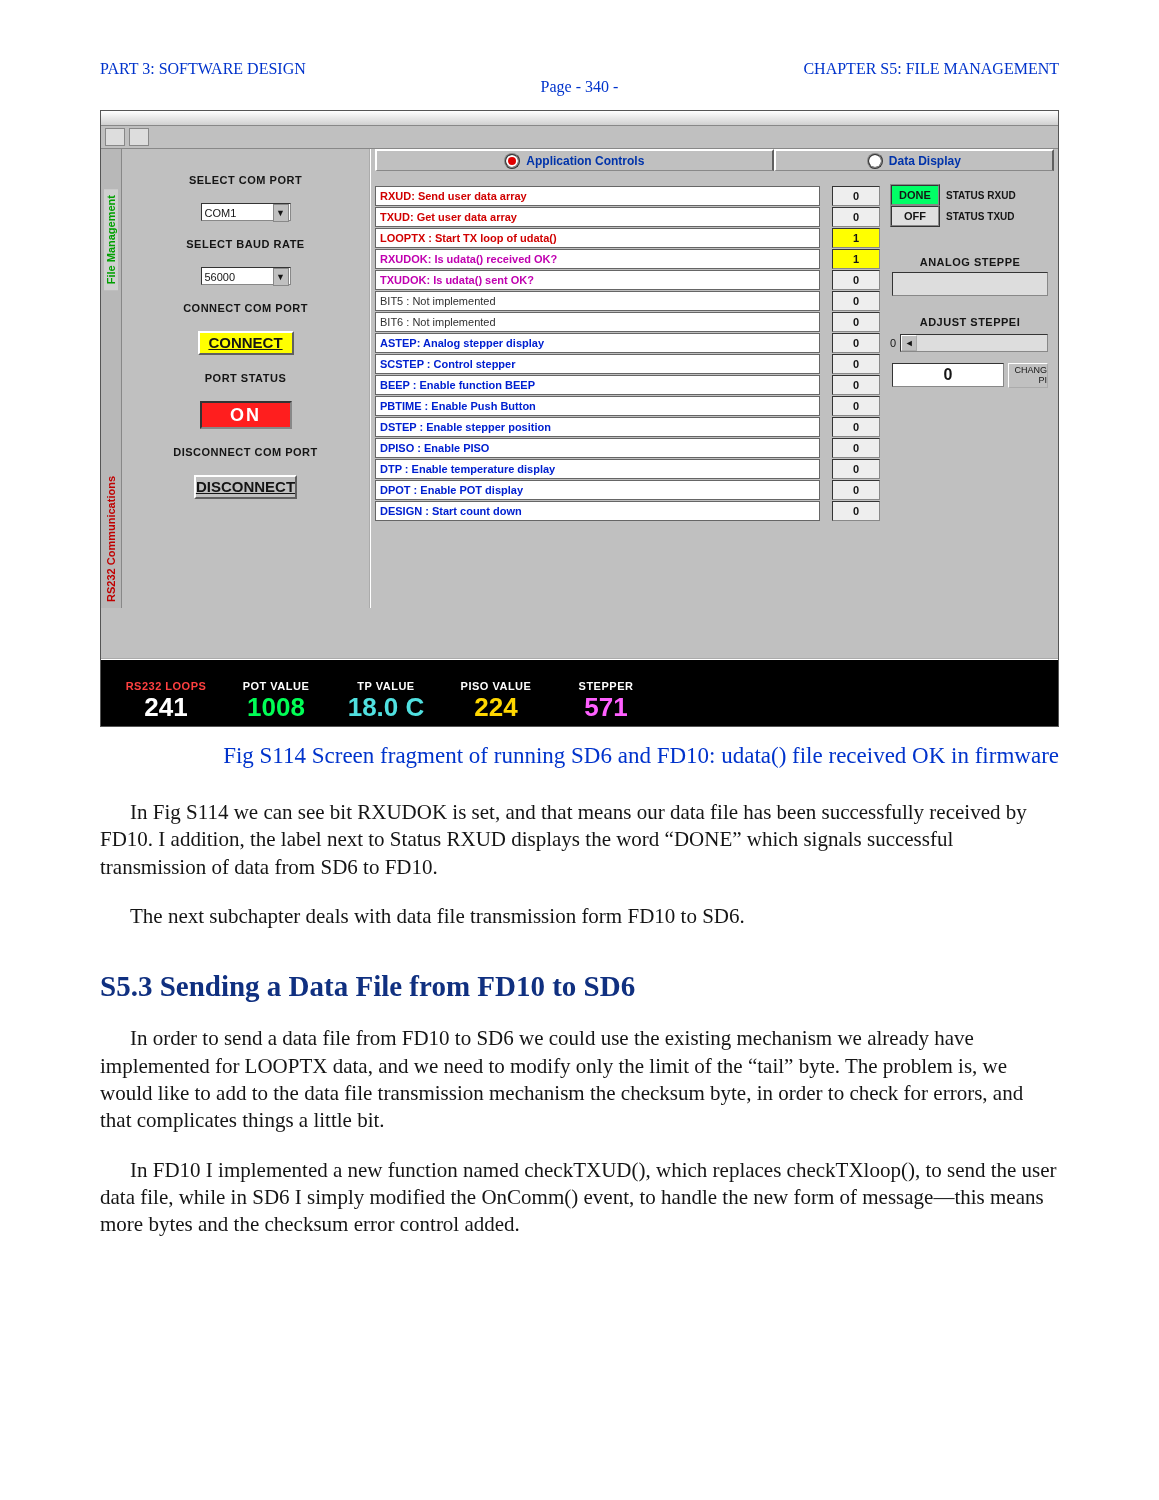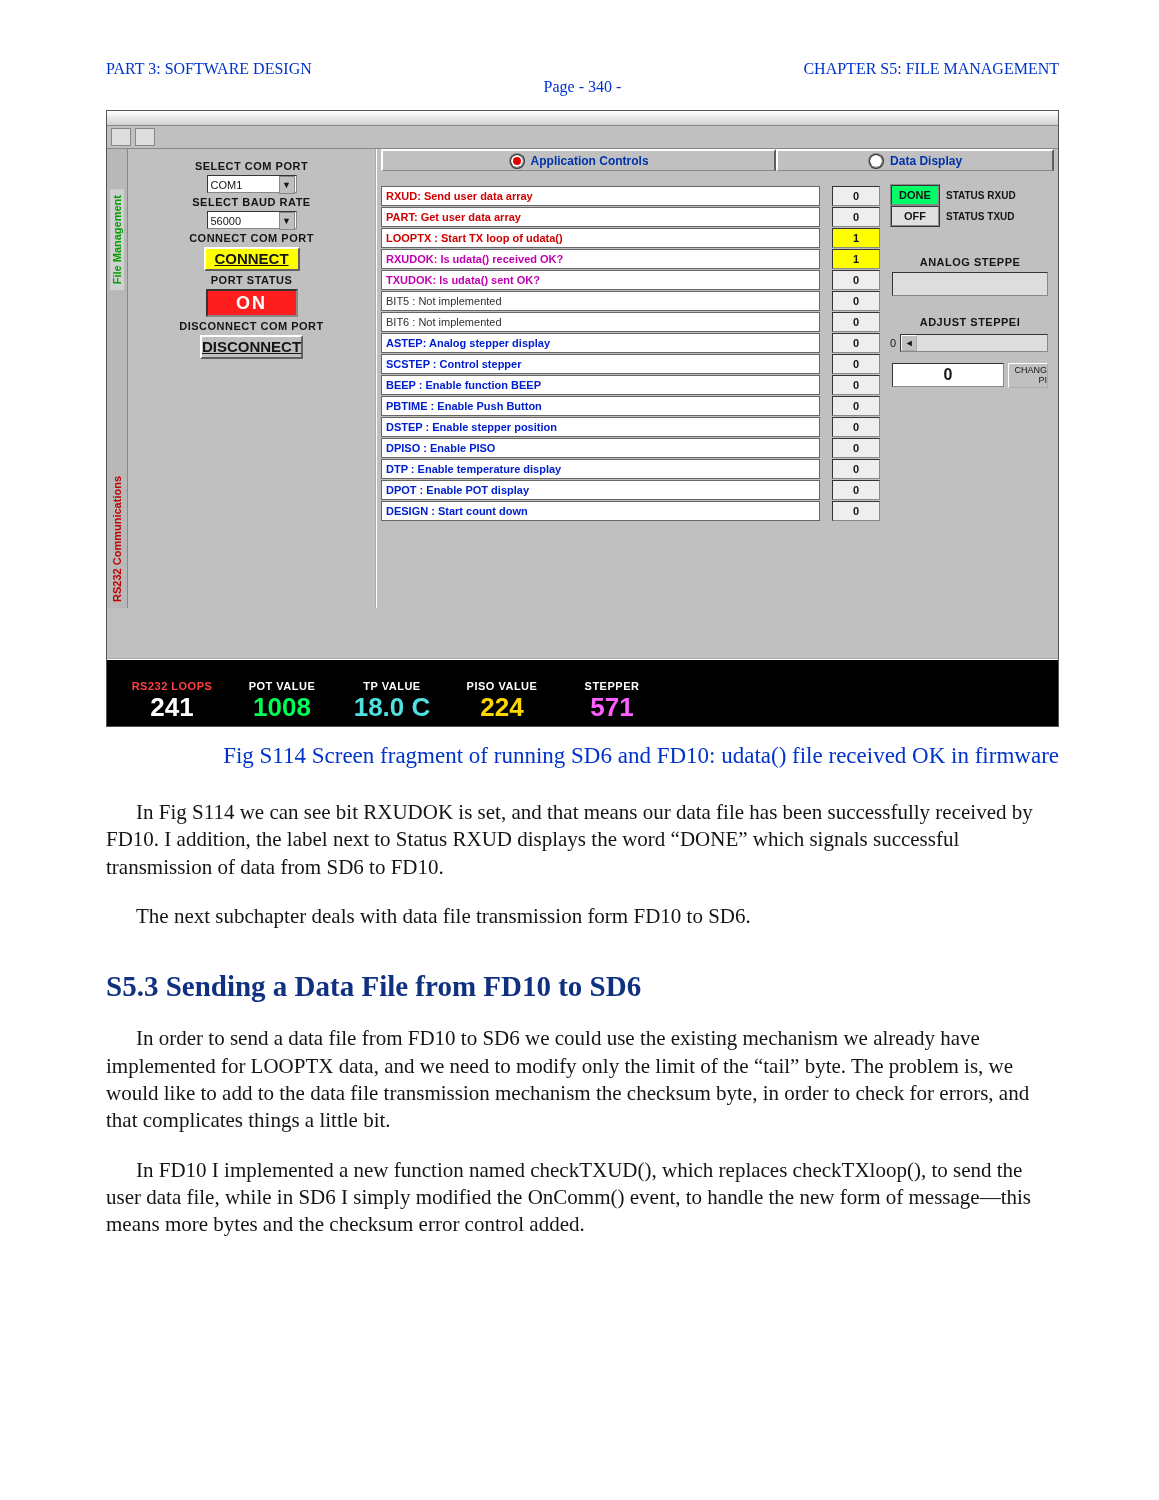--- a/index.html
+++ b/index.html
@@ -21,21 +21,21 @@
     --bold-blue:#0033aa;
     --heading-blue:#103080;
   }
   html,body{margin:0;padding:0;background:var(--page-bg);}
   .page{
     width:1159px;
     font-family:"Times New Roman",Times,serif;
     color:#151515;
     font-size:21px;
     margin:0 auto;
-    padding:60px 0 80px 6px;
+    padding:60px 0 80px 0;
     box-sizing:border-box;
   }
   .hdr{position:relative;height:40px;margin:0 100px 10px 100px;}
   .hdr .left{position:absolute;left:0;top:0;color:var(--link);font-size:16px;}
   .hdr .right{position:absolute;right:0;top:0;color:var(--link);font-size:16px;}
   .hdr .center{position:absolute;left:0;right:0;top:18px;text-align:center;color:var(--link);font-size:16px;}
 
   .shot-wrap{margin:0 100px;}
   .shot{
     width:100%;
@@ -82,21 +82,21 @@
     white-space:nowrap;
   }
   .vtab.red{color:var(--red);}
   .vtab.green{color:var(--green);background:#d0d0d0;}
 
   .left-pane{
     width:235px;
     padding:8px 6px;
     border-right:2px groove #fff;
   }
-  .lp-row{text-align:center;margin:3px 0;}
+  .lp-row{text-align:center;margin:17px 0;}
   .lp-head{font-size:11px;font-weight:bold;letter-spacing:0.5px;}
   .combo{
     display:inline-block;width:90px;height:18px;
     background:#fff;border:1px inset #888;
     font-size:11px;text-align:left;padding:0 3px;line-height:18px;
     box-sizing:border-box;position:relative;
   }
   .combo::after{
     content:"▼";position:absolute;right:1px;top:0;width:14px;height:16px;
     background:#c0c0c0;border:1px solid #888;font-size:9px;line-height:16px;text-align:center;
@@ -246,21 +246,21 @@
             <div class="tab" style="flex:0.7">
               <span class="radio"></span>
               <span>Data Display</span>
             </div>
           </div>
 
           <div style="display:flex;gap:6px;">
             <div class="grid" style="flex:1">
               <div class="col-labels" id="col-labels">
                   <div class="cell bold red">RXUD: Send user data array</div>
-                  <div class="cell bold red">PART: Get user data array</div>
+                  <div class="cell bold red">TXUD: Get user data array</div>
                   <div class="cell bold red">LOOPTX : Start TX loop of udata()</div>
                   <div class="cell bold magenta">RXUDOK: Is udata() received OK?</div>
                   <div class="cell bold magenta">TXUDOK: Is udata() sent OK?</div>
                   <div class="cell plain">BIT5 : Not implemented</div>
                   <div class="cell plain">BIT6 : Not implemented</div>
                   <div class="cell bold blue">ASTEP: Analog stepper display</div>
                   <div class="cell bold blue">SCSTEP : Control stepper</div>
                   <div class="cell bold blue">BEEP : Enable function BEEP</div>
                   <div class="cell bold blue">PBTIME : Enable Push Button</div>
                   <div class="cell bold blue">DSTEP : Enable stepper position</div>

